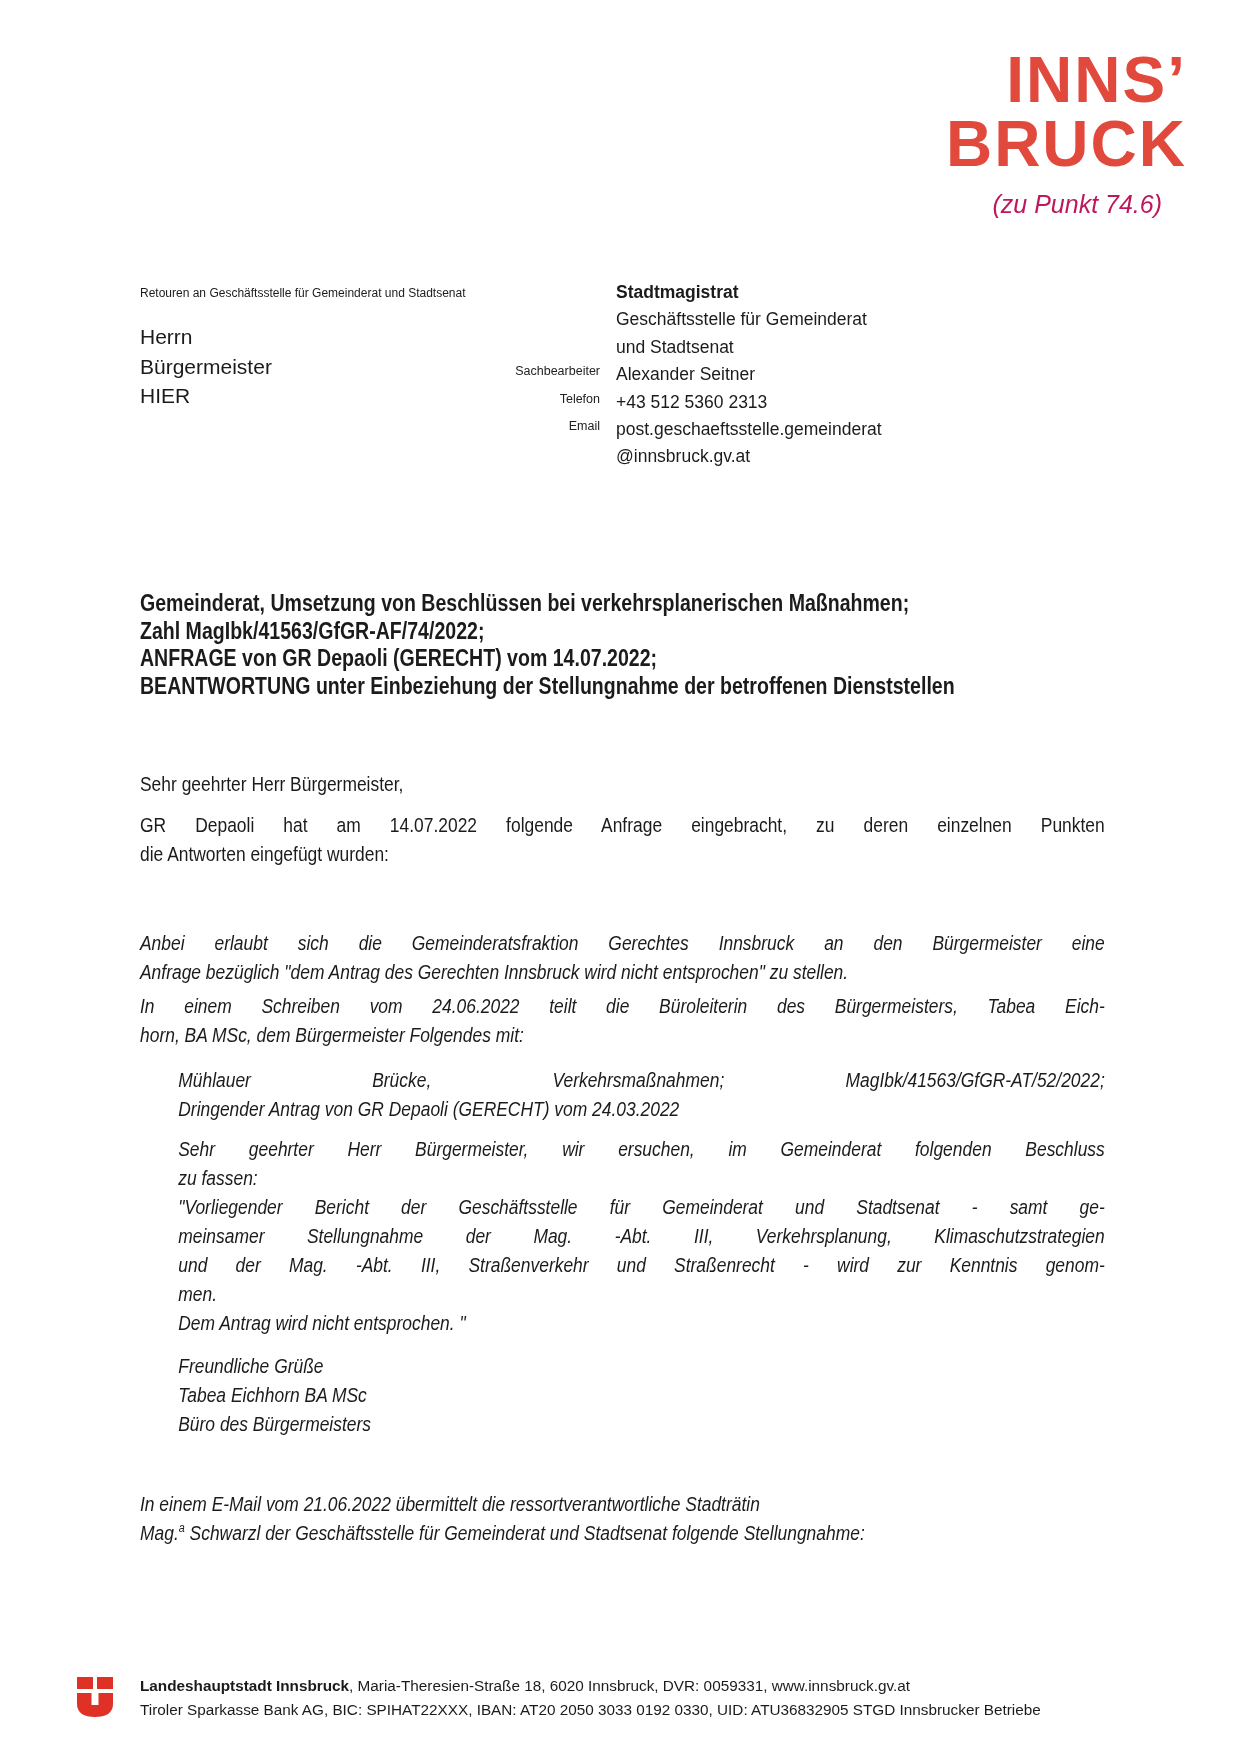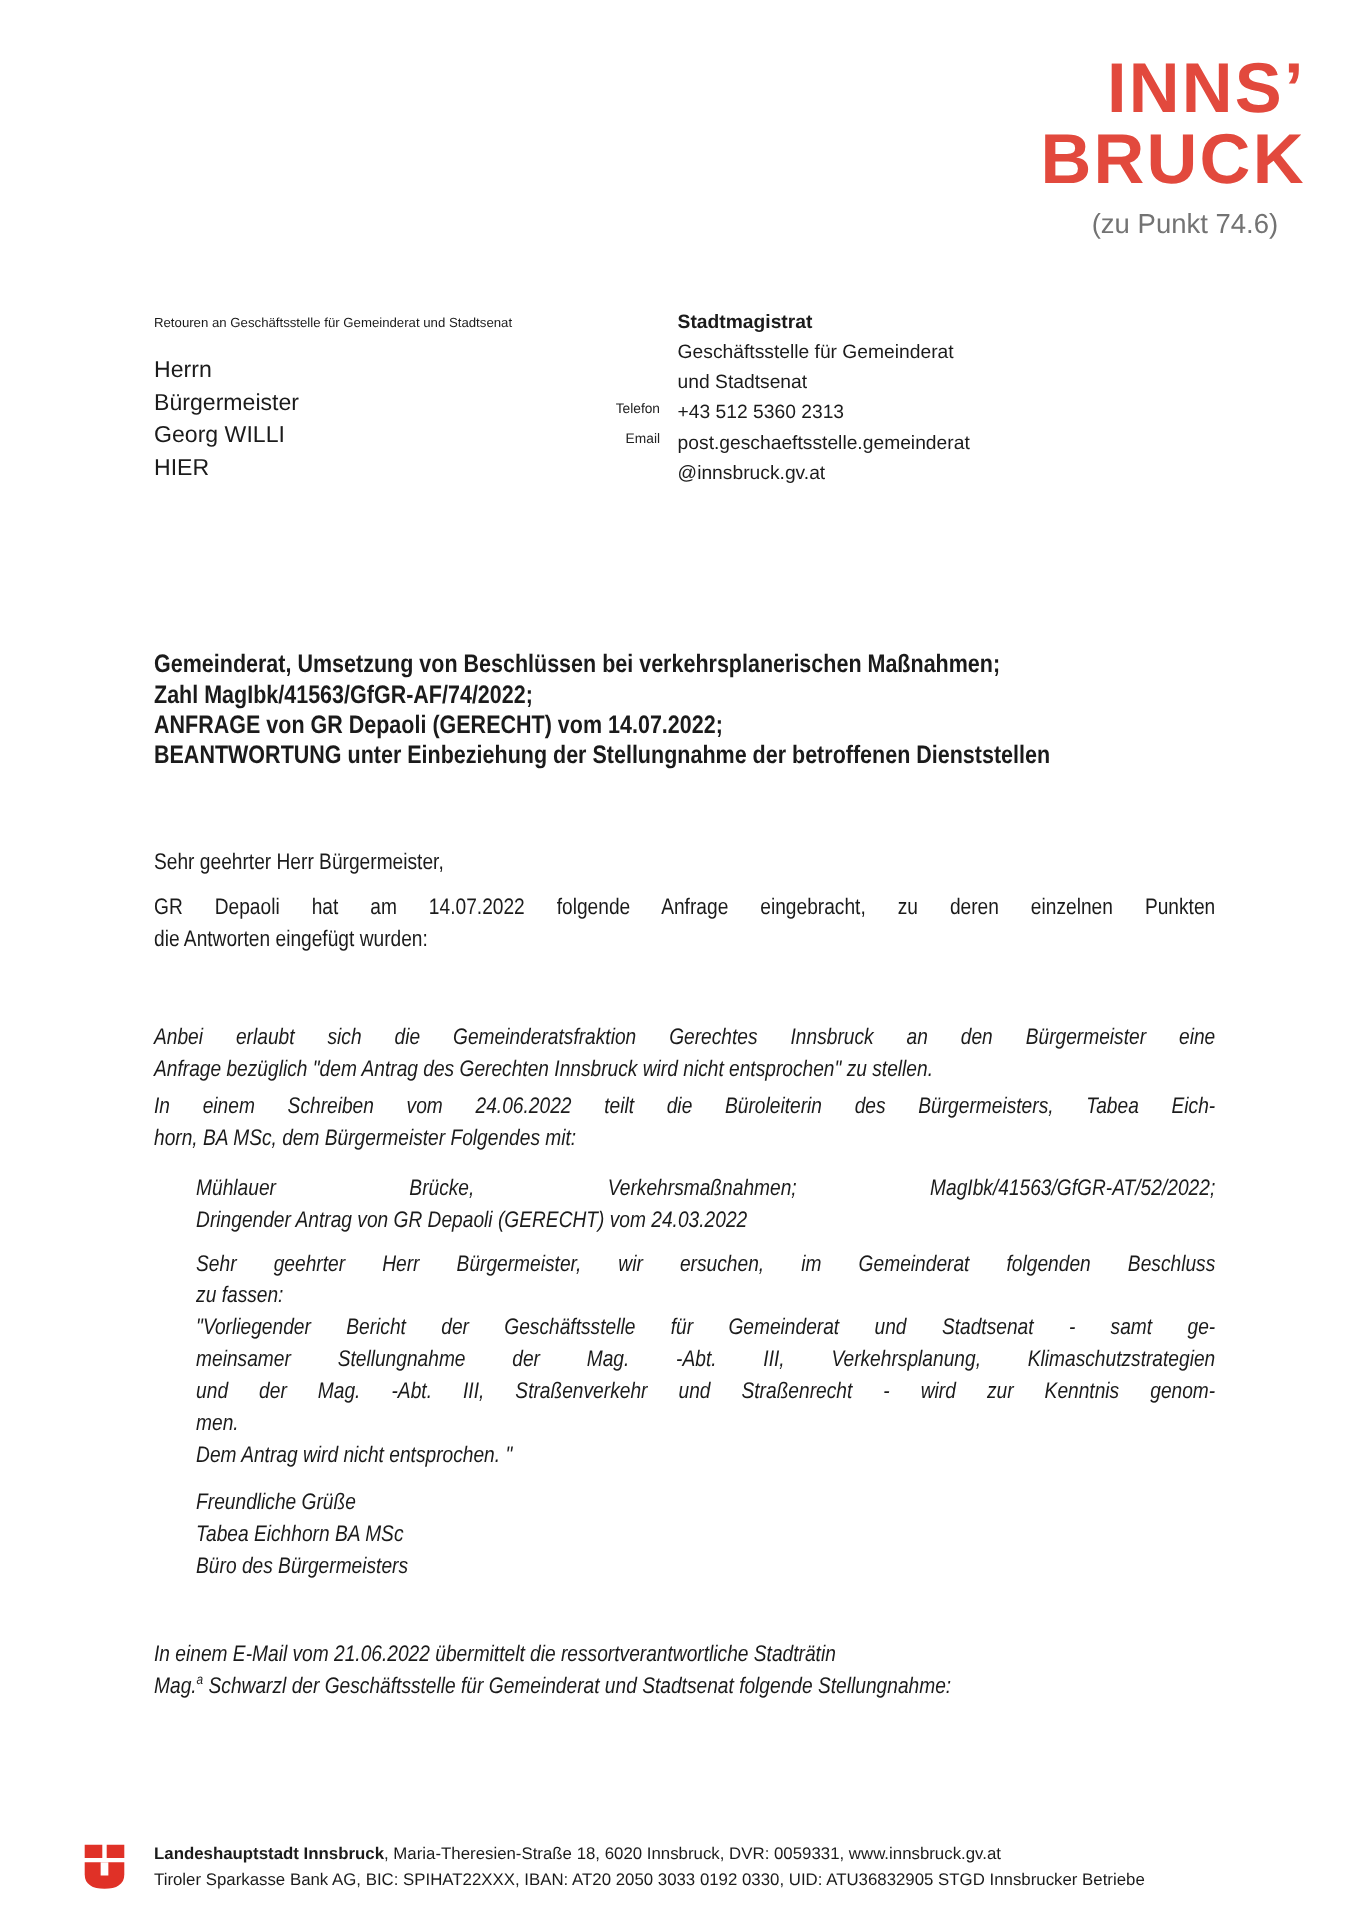--- a/index.html
+++ b/index.html
@@ -63,44 +63,47 @@
 </head>
 <body>
 
 <div class="page">
 
   <div class="logo" style="color: rgb(226, 73, 61);">
     <div>INNS’</div>
     <div>BRUCK</div>
   </div>
 
-  <div class="ref-note" style="color: #737373;">(zu Punkt 74.6)</div>
+  <div class="ref-note" style="color: #be185d; font-style: italic;">(zu Punkt 74.6)</div>
 
   <div class="recipient">
     <div class="return-note">Retouren an Geschäftsstelle für Gemeinderat und Stadtsenat</div>
     <div class="recipient-lines">
       <div>Herrn</div>
       <div>Bürgermeister</div>
-      <div>Georg WILLI</div>
       <div>HIER</div>
     </div>
   </div>
 
   <div class="sender">
     <div class="srow">
         <span class="slabel"></span>
         <span class="svalue bold">Stadtmagistrat</span>
       </div>
     <div class="srow">
         <span class="slabel"></span>
         <span class="svalue">Geschäftsstelle für Gemeinderat</span>
       </div>
     <div class="srow">
         <span class="slabel"></span>
         <span class="svalue">und Stadtsenat</span>
+      </div>
+    <div class="srow">
+        <span class="slabel">Sachbearbeiter</span>
+        <span class="svalue">Alexander Seitner</span>
       </div>
     <div class="srow">
         <span class="slabel">Telefon</span>
         <span class="svalue">+43 512 5360 2313</span>
       </div>
     <div class="srow">
         <span class="slabel">Email</span>
         <span class="svalue">post.geschaeftsstelle.gemeinderat</span>
       </div>
     <div class="srow">

